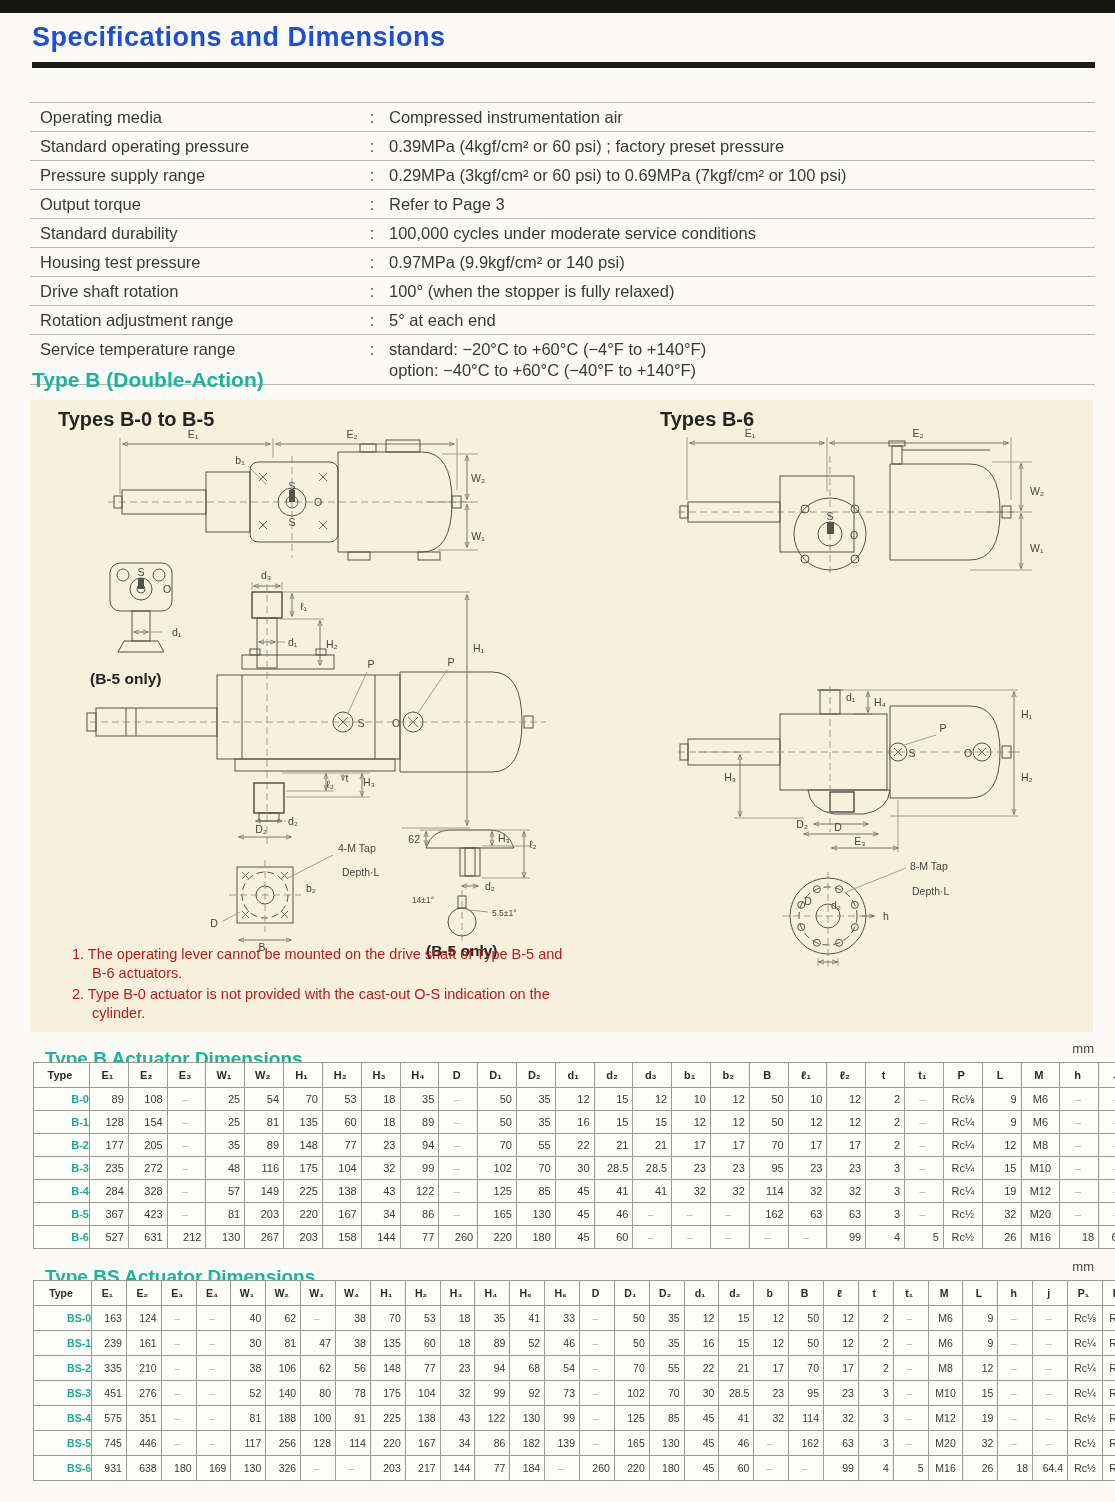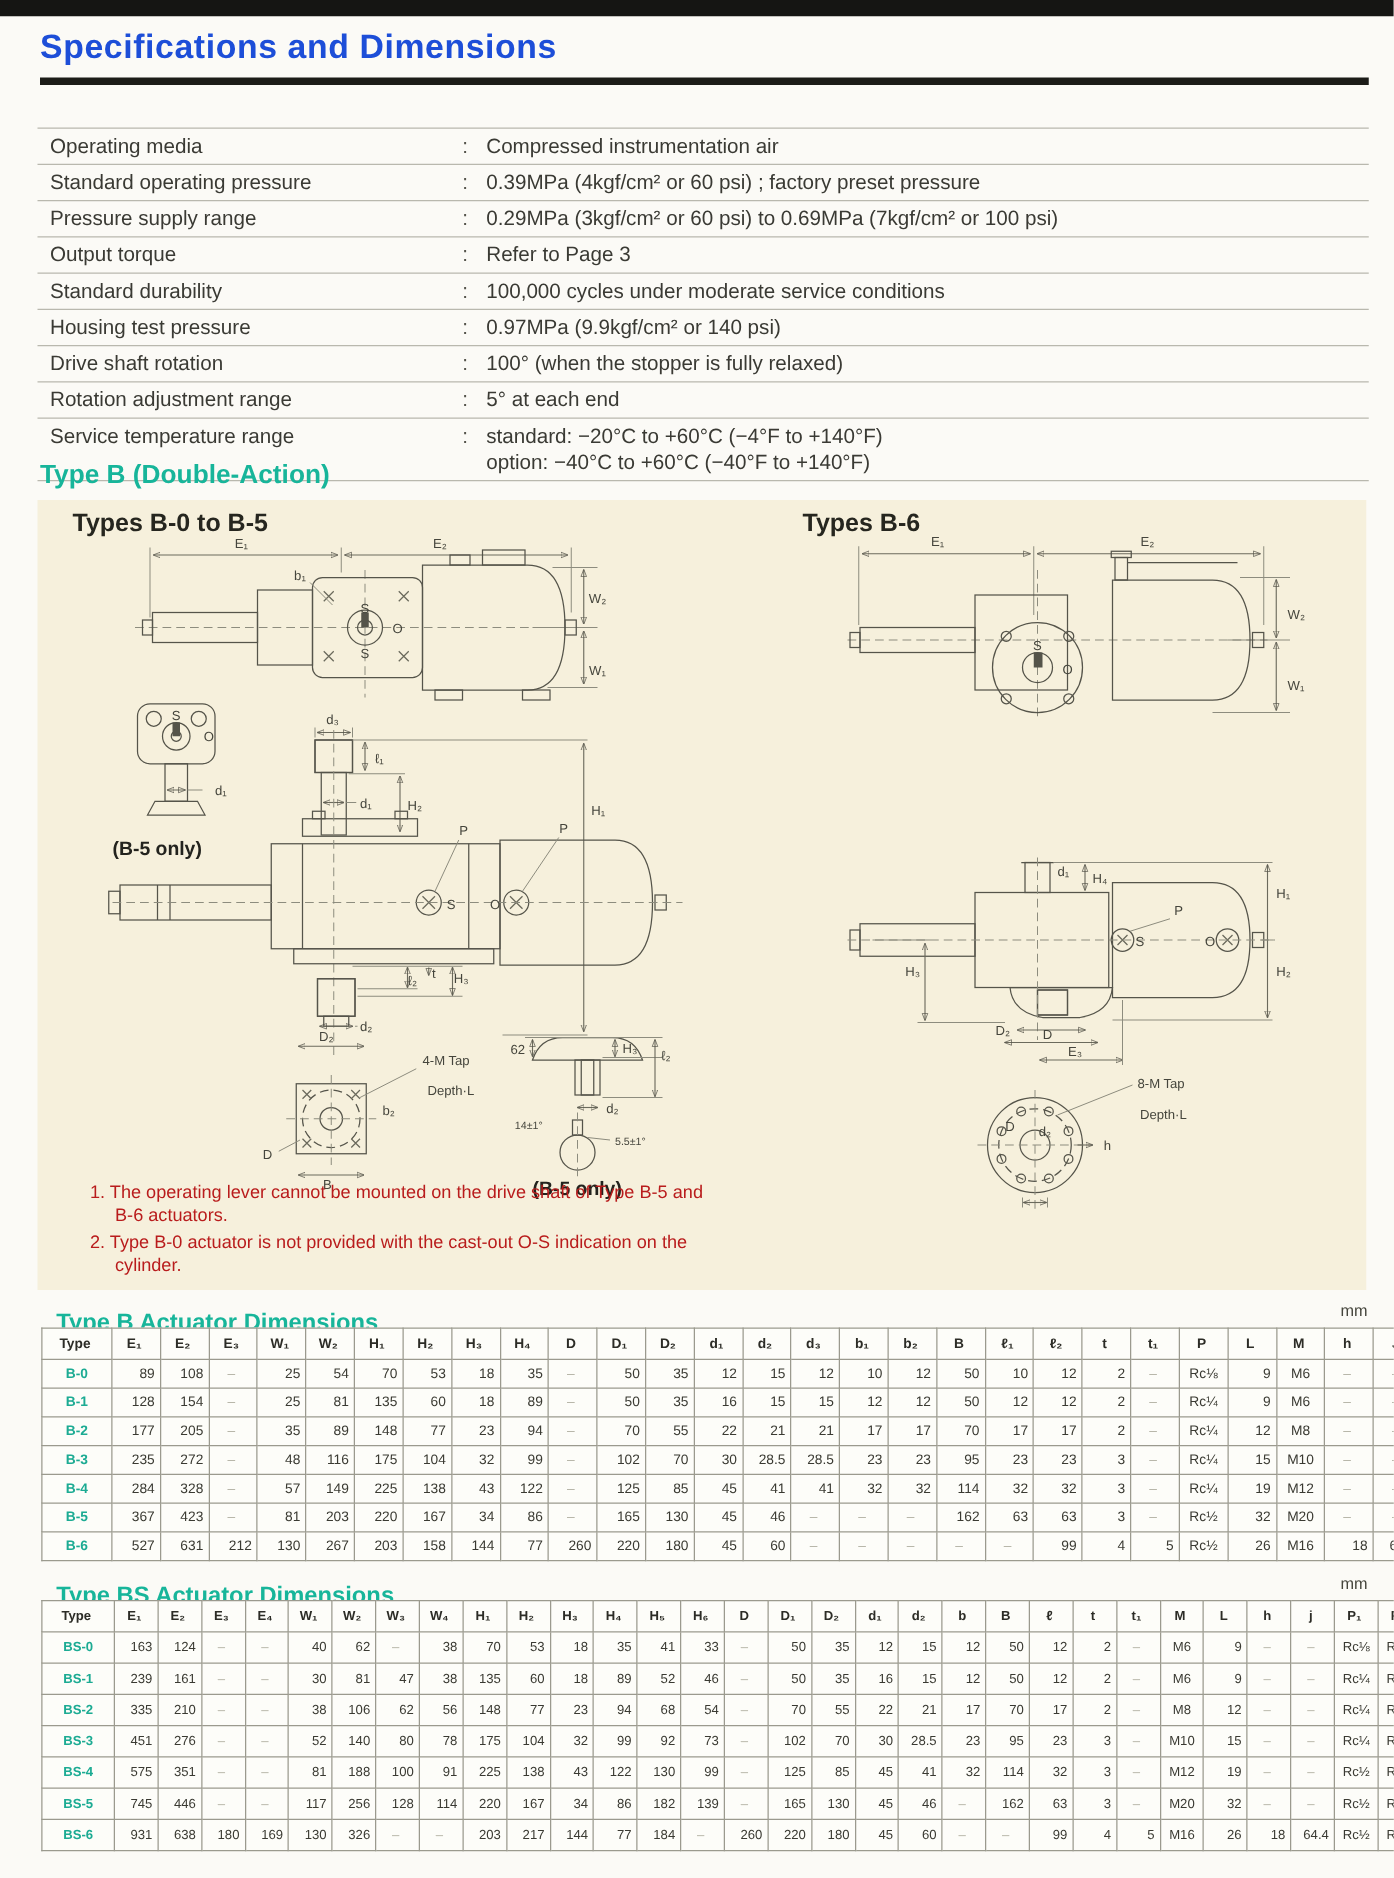--- a/index.html
+++ b/index.html
@@ -25,21 +25,21 @@
   .spec-colon{width:34px;flex:0 0 34px;text-align:center;color:#55544c;}
   .spec-value{flex:1;}
 
   .sec{
     position:absolute;left:32px;top:368px;margin:0;
     font-size:21px;font-weight:bold;color:#17b59a;
   }
   .panel{position:absolute;left:30px;top:400px;width:1063px;height:632px;background:#f6f0dc;}
   .cap{position:absolute;font-size:20px;font-weight:bold;color:#26261f;}
   .capL{left:28px;top:8px;}
-  .capR{left:612px;top:8px;}
+  .capR{left:630px;top:8px;}
   .dgl{position:absolute;left:0;top:0;}
   .dgr{position:absolute;left:610px;top:0;}
   .notes{position:absolute;left:42px;top:545px;width:500px;font-size:14.5px;color:#b91c1c;line-height:19px;}
   .note{padding-left:20px;text-indent:-20px;margin-bottom:2px;}
 
   
   svg line,svg rect,svg circle,svg path{stroke:#55544a;stroke-width:1;fill:none;}
   svg .fill{fill:#55544a;stroke:none;}
   svg .cl{stroke:#8d8c7e;stroke-width:0.8;}
   svg .dash{stroke-dasharray:7 4;}
@@ -54,21 +54,21 @@
   
   .thead-row{position:absolute;left:33px;width:1061px;height:22px;}
   .thead-row h3{margin:12px;display:inline-block;font-size:19px;font-weight:bold;color:#17b59a;}
   .thead-row .mm{float:right;font-size:13px;color:#45453c;margin-top:5px;text-align:right;}
   .tb-wrap{position:absolute;left:33px;}
   table.dims{border-collapse:collapse;table-layout:fixed;width:1105px;background:#fdfdf9;
     border:1.5px solid #55544a;font-size:11px;color:#3a3a32;}
   table.dims th,table.dims td{border:1px solid #9b9a8e;padding:0 4px 0 1px;white-space:nowrap;overflow:hidden;}
   table.dims th{font-weight:bold;text-align:center;height:24px;color:#2c2c26;}
   table.dims td{text-align:right;height:22px;}
-  table.dims td.type-cell{color:#1cab93;font-weight:bold;text-align:center;padding:0;margin-top:20px;}
+  table.dims td.type-cell{color:#1cab93;font-weight:bold;text-align:right;padding:0;margin-top:20px;}
   table.dims td.c-mid{text-align:center;padding:0;}
   table.dims td.dash{color:#b3b2a4;text-align:center;}
   table.bs td{height:24px;}
   table.bs{font-size:10.5px;}
 </style>
 </head>
 <body>
 
 <div class="topbar"></div>
 <h1 class="title">Specifications and Dimensions</h1>

